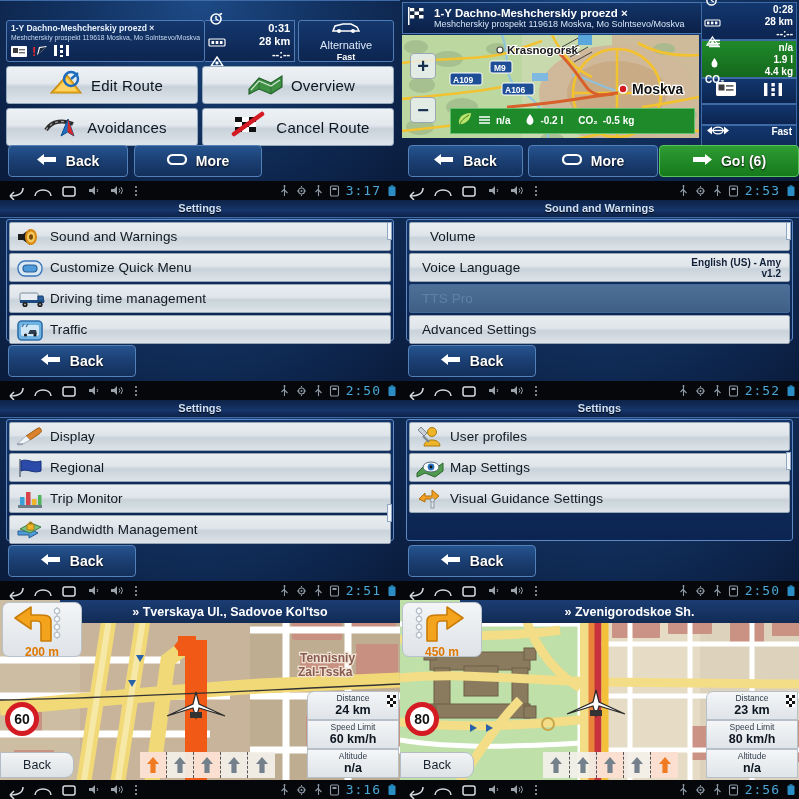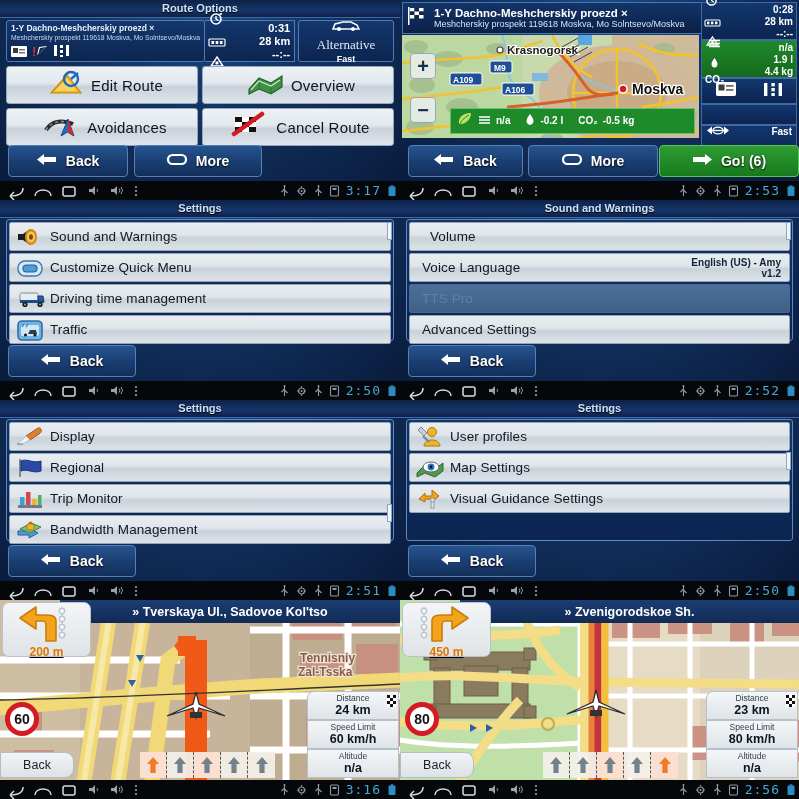--- a/index.html
+++ b/index.html
@@ -50,21 +50,21 @@
   .ro-dest{flex:1;border:1px solid #4f7cb6;border-radius:3px;background:linear-gradient(to bottom,#14376d,#0d2550);padding:2px 4px;box-sizing:border-box;position:relative;}
   .ro-d1{color:#e8f0fb;font-size:8.5px;font-weight:bold;white-space:nowrap;}
   .ro-d2{color:#c3d6ef;font-size:6.8px;white-space:nowrap;margin-top:1px;}
   .ro-icons{display:flex;gap:5px;align-items:center;margin-top:2px;}
   .ro-stats{width:92px;border:1px solid #4f7cb6;border-left:none;background:linear-gradient(to bottom,#14376d,#0d2550);
      display:flex;align-items:center;padding:16px 4px;box-sizing:border-box;gap:4px;}
   .ro-stcol{display:flex;flex-direction:column;gap:3px;align-items:center;}
   .ro-stnum{color:#fff;font-size:11px;font-weight:bold;line-height:11px;text-align:right;}
   .ro-alt{width:96px;margin-left:3px;border:1px solid #4f7cb6;border-radius:3px;background:linear-gradient(to bottom,#14376d,#0d2550);
      display:flex;flex-direction:column;align-items:center;justify-content:center;gap:1px;}
-  .ro-alt .a1{color:#dce8f8;font-size:13px;font-family:Liberation Serif, serif;}
+  .ro-alt .a1{color:#dce8f8;font-size:11px;}
   .ro-alt .a2{color:#fff;font-size:9px;font-weight:bold;}
 
   .ro-grid{position:absolute;left:6px;right:6px;top:66px;height:80px;display:grid;grid-template-columns:1fr 1fr;grid-template-rows:1fr 1fr;gap:4px;}
   .ro-btn{display:flex;align-items:center;gap:6px;padding-left:6px;border:1px solid #93a8bd;border-radius:3px;box-sizing:border-box;
      background:linear-gradient(to bottom,#eef2f5 0%,#e2e8ed 45%,#c8d1da 55%,#dfe5eb 100%);justify-content:center;}
   .ro-btn .t{font-size:15px;color:#0d1520;letter-spacing:.2px;}
 
   
   .ov-head{position:absolute;left:2px;right:2px;top:2px;height:32px;background:linear-gradient(to bottom,#123468,#0b2047);
      border:1px solid #4a77b2;display:flex;align-items:center;gap:5px;padding:0 4px;box-sizing:border-box;}
@@ -83,23 +83,23 @@
   .zbtn{position:absolute;left:8px;width:26px;height:26px;border-radius:4px;background:rgba(236,240,243,.82);border:1px solid #9aa7b3;
      display:flex;align-items:center;justify-content:center;color:#16304f;font-size:20px;font-weight:bold;box-sizing:border-box;}
   .ecoBar{position:absolute;left:48px;right:4px;bottom:4px;height:26px;background:#1e8a2a;border:1px solid #63c06e;
      display:flex;align-items:center;gap:5px;padding:0 6px;box-sizing:border-box;}
   .ecoN{color:#fff;font-size:10px;font-weight:bold;line-height:10px;text-align:center;}
 
   
   .nv{position:absolute;inset:0;overflow:hidden;background:#d9cbb0;}
   .nv-street{position:absolute;left:60px;right:0;top:0;height:23px;background:linear-gradient(to bottom,#1b3d73,#112b55);
      display:flex;align-items:center;justify-content:center;color:#fff;font-size:12.5px;font-weight:bold;}
-  .nv-turn{position:absolute;left:2px;top:2px;width:89px;height:55px;border-radius:7px;
+  .nv-turn{position:absolute;left:2px;top:2px;width:80px;height:55px;border-radius:7px;
      background:linear-gradient(to bottom,#f3f5f7,#dfe3e7);border:1px solid #b9c2cb;box-sizing:border-box;
-     display:flex;flex-direction:column;align-items:center;justify-content:flex-start;text-decoration:underline;}
+     display:flex;flex-direction:column;align-items:center;justify-content:flex-start;}
   .nv-dist{color:#e07800;font-size:12px;font-weight:bold;margin-top:-2px;}
   .nv-speed{position:absolute;left:5px;bottom:44px;width:34px;height:34px;border-radius:50%;background:#fff;border:5px solid #d41a22;
      box-sizing:border-box;display:flex;align-items:center;justify-content:center;font-size:14px;font-weight:bold;color:#111;}
   .nv-back{position:absolute;left:0px;bottom:2px;width:74px;height:26px;border-radius:0 9px 9px 0;
      background:linear-gradient(to bottom,#f2f4f6,#dde2e6);border:1px solid #b4bdc6;box-sizing:border-box;
      display:flex;align-items:center;justify-content:center;font-size:12.5px;color:#16202c;font-weight:500;}
   .nv-data{position:absolute;right:1px;bottom:2px;width:92px;}
   .nv-box{background:linear-gradient(to bottom,#f4f6f8,#dfe4e8);border:1px solid #b7c0c8;box-sizing:border-box;
      padding:1px 0 2px;text-align:center;}
   .nv-box .k{font-size:8.5px;color:#33404d;line-height:10px;}
@@ -111,21 +111,20 @@
   svg{overflow:visible;}
 </style>
 </head>
 <body>
 
 <div class="grid">
 
   <div class="panel">
     <div class="screen">
       <div class="app">
-        <div class="titlebar">Route Options</div>
         <div class="title-sep"></div>
 
         <div class="ro-info">
           <div class="ro-dest">
             <div class="ro-d1">1-Y Dachno-Meshcherskiy proezd ×</div>
             <div class="ro-d2">Meshcherskiy prospekt 119618 Moskva, Mo Solntsevo/Moskva</div>
             <div class="ro-icons">
               <span>
                 <svg width="16" height="11">
                     <rect x="0" y="0" width="16" height="11" fill="#fff" rx="1"></rect>

